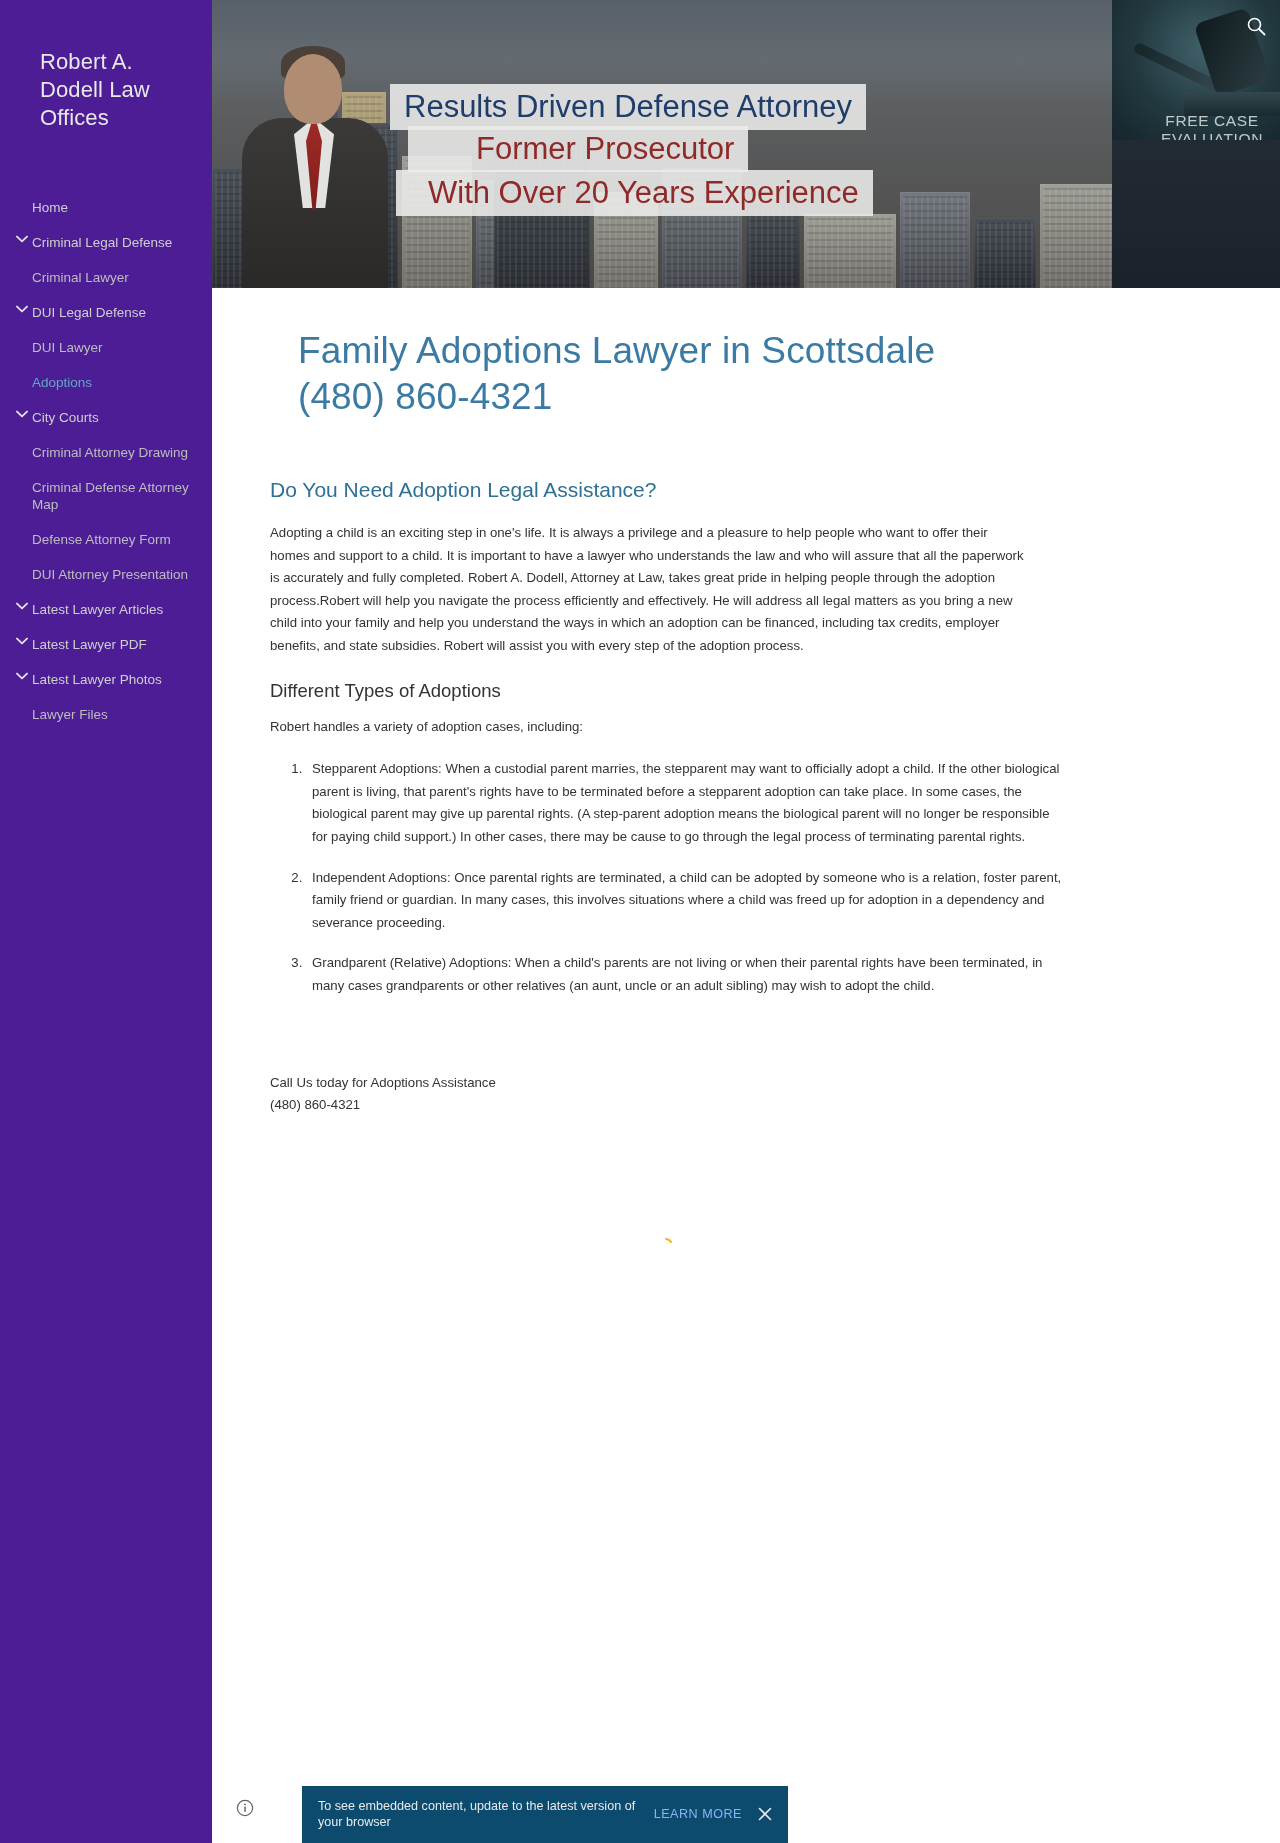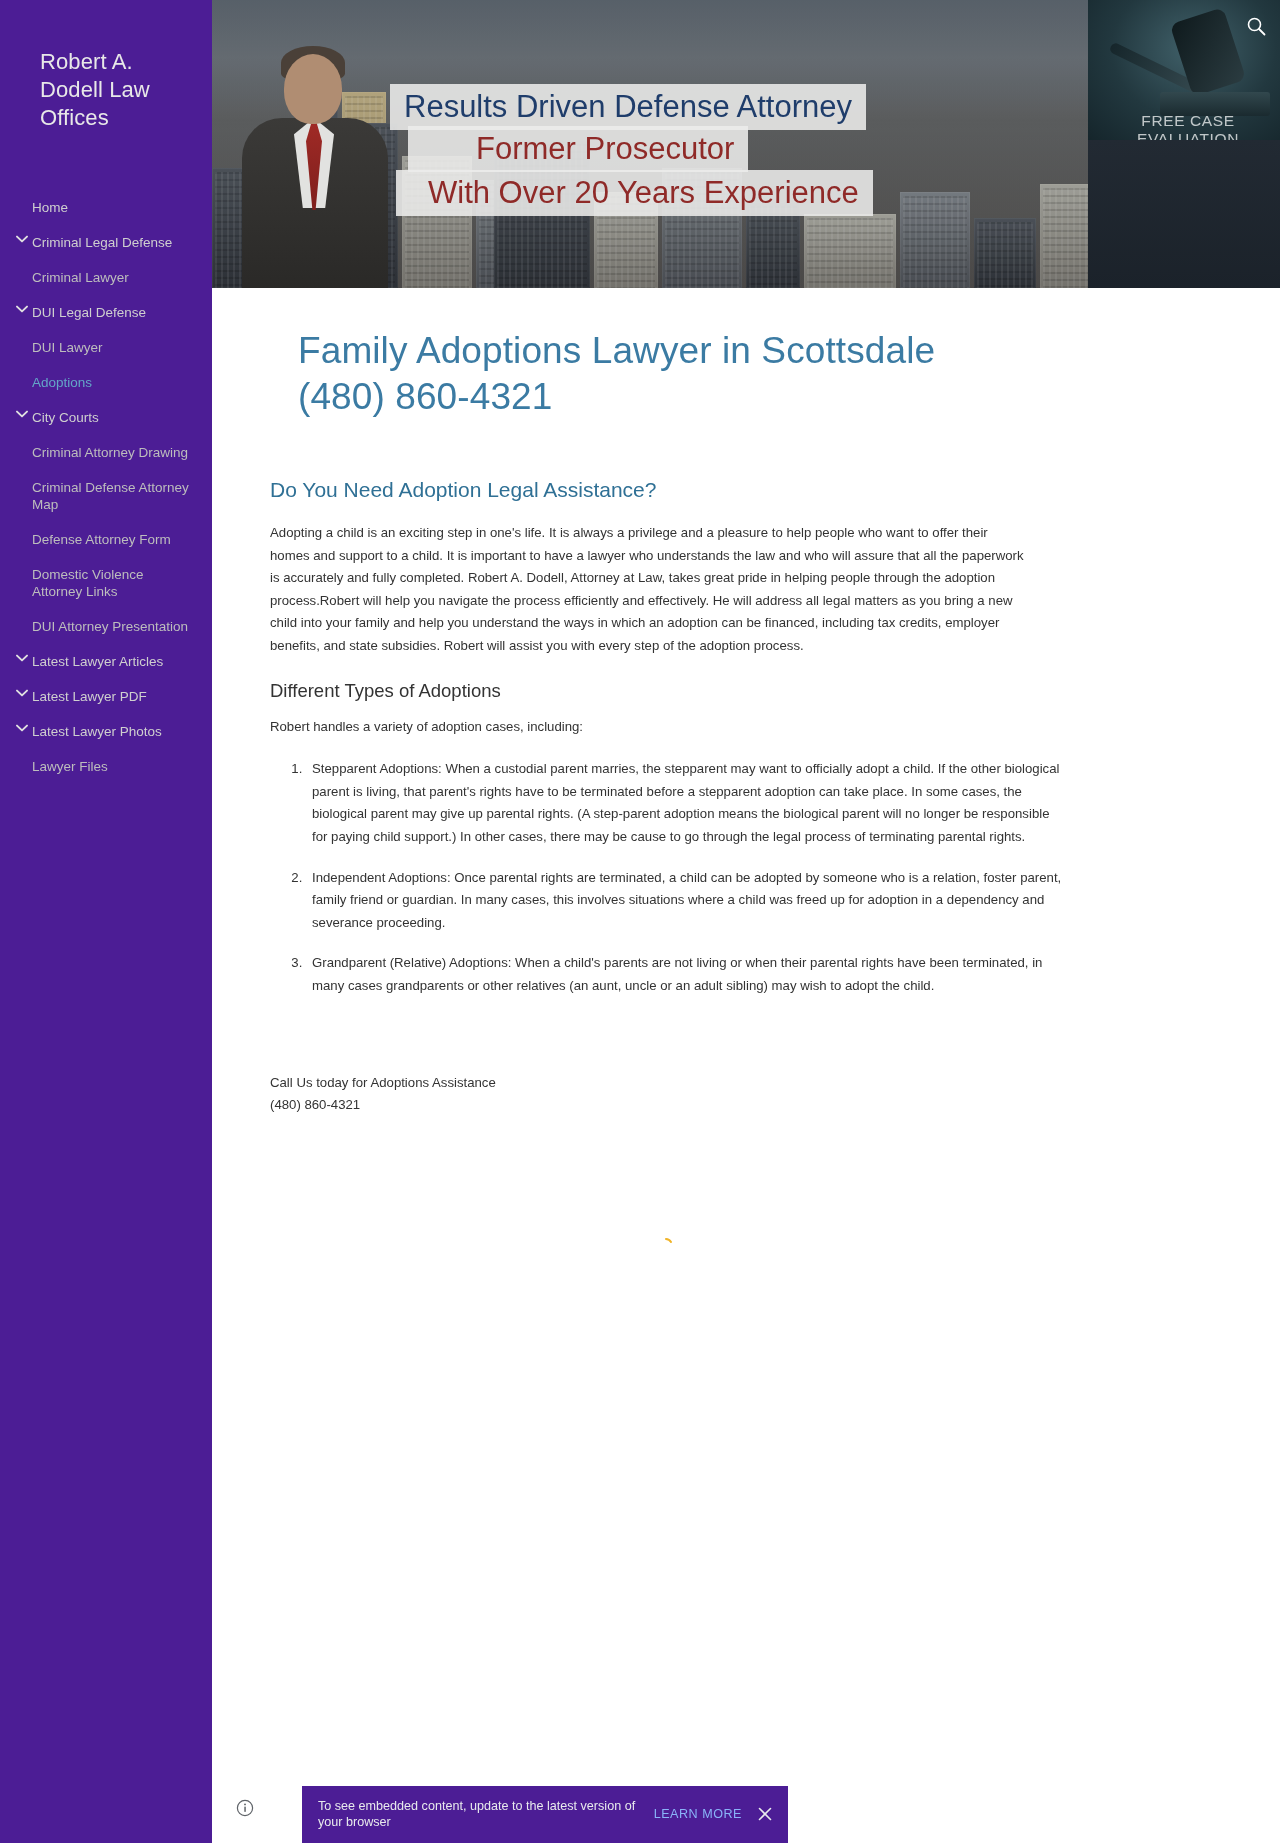--- a/index.html
+++ b/index.html
@@ -167,21 +167,21 @@
     white-space: nowrap;
   }
   .plate.l1 { left: 178px; top: 84px; font-size: 31px; color: #1f3d6b; font-weight: 400; height: 46px; }
   .plate.l2 { left: 196px; top: 126px; font-size: 31px; color: #8f2a28; height: 46px; padding-left: 68px; }
   .plate.l3 { left: 184px; top: 170px; font-size: 31px; color: #8f2a28; height: 46px; padding-left: 32px; }
 
   
   .gavel-card {
     position: absolute;
     right: 0px; top: 0;
-    width: 192px; height: 288px;
+    width: 168px; height: 288px;
     overflow: hidden;
     background: #8b5cf6;
   }
   .gavel-top {
     position: absolute; left: 0; right: 0; top: 0; height: 140px;
     background: radial-gradient(ellipse at 55% 35%, #41616a 0%, #22383f 55%, #15252b 100%);
   }
   .gavel-head {
     position: absolute;
     left: 92px; top: 14px;
@@ -299,21 +299,21 @@
   .info-icon {
     position: absolute;
     left: 24px; bottom: 26px;
     width: 18px; height: 18px;
     cursor: pointer;
   }
   .toast {
     position: absolute;
     left: 90px; bottom: 0;
     width: 486px; height: 57px;
-    background: #4c1d95;
+    background: #0c4a6e;
     display: flex;
     align-items: center;
     padding: 0 14px 2px 16px;
     color: #e8eaed;
   }
   .toast-msg {
     font-size: 12.6px;
     line-height: 16px;
     flex: 1;
     padding-right: 10px;
@@ -384,24 +384,20 @@
           <span class="caret"></span>
           <span class="nav-label">Criminal Attorney Drawing</span>
         </div>
         <div class="nav-item child">
           <span class="caret"></span>
           <span class="nav-label">Criminal Defense Attorney Map</span>
         </div>
         <div class="nav-item child">
           <span class="caret"></span>
           <span class="nav-label">Defense Attorney Form</span>
-        </div>
-        <div class="nav-item child">
-          <span class="caret"></span>
-          <span class="nav-label">Domestic Violence Attorney Links</span>
         </div>
         <div class="nav-item child">
           <span class="caret"></span>
           <span class="nav-label">DUI Attorney Presentation</span>
         </div>
         <div class="nav-item top">
           <span class="caret">
             <svg width="12" height="8" viewBox="0 0 12 8">
               <path d="M1 1.6 L6 6.4 L11 1.6" fill="none" stroke="#e0e0e0" stroke-width="1.9" stroke-linecap="round" stroke-linejoin="round"></path>
             </svg>

